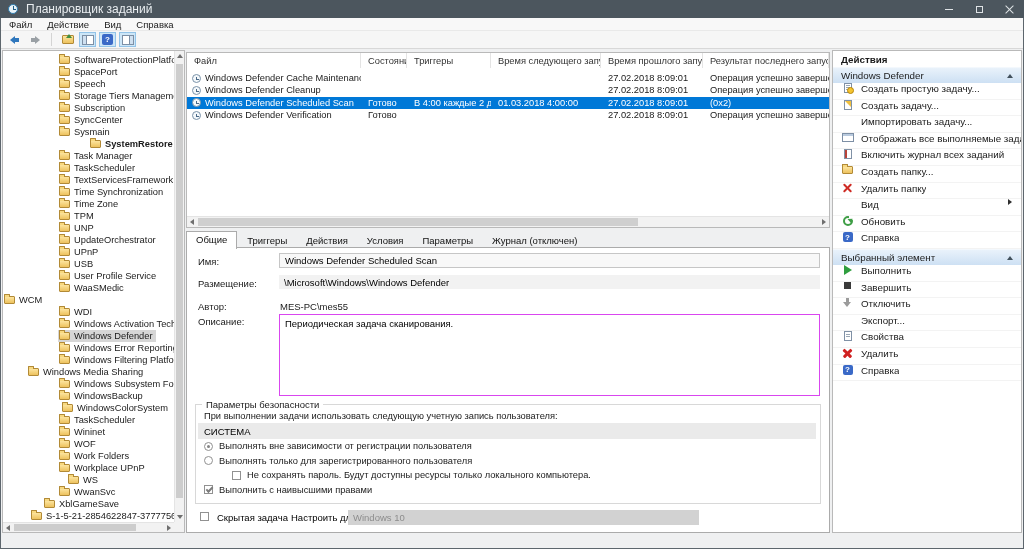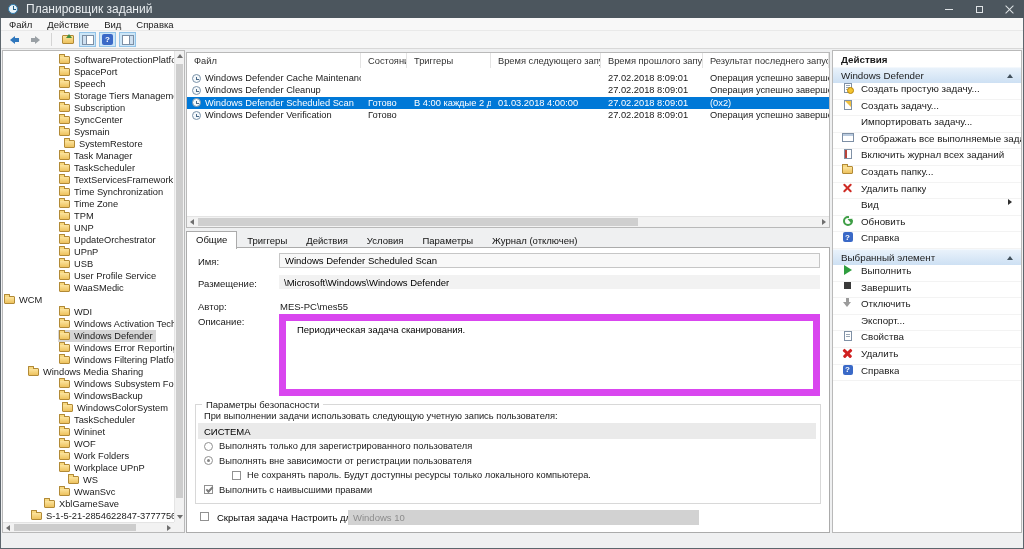--- a/index.html
+++ b/index.html
@@ -102,22 +102,22 @@
   .tab { font-size:9.5px; color:#111; padding:2px 9px 2px; margin-right:1px; }
   .tab.active { background:#fff; border:1px solid #ababab; border-bottom:none; padding-bottom:4px; margin-bottom:-1px; }
   .details { position:absolute; left:186px; top:247px; width:644px; height:286px; background:#fff;
              border:1px solid #ababab; z-index:2; }
   .lbl { position:absolute; left:11px; font-size:9.5px; color:#1a1a1a; }
   .val { position:absolute; font-size:9.5px; color:#1a1a1a; }
   .input-name { position:absolute; left:92px; top:5px; width:541px; height:15px; border:1px solid #c6c6c6;
                 background:#f8f8f8; font-size:9.5px; display:flex; align-items:center; padding:0 5px; }
   .loc-strip { position:absolute; left:92px; top:27px; width:541px; height:14px; background:#f2f2f2;
                font-size:9.5px; display:flex; align-items:center; padding:0 5px; }
-  .desc-box { position:absolute; left:92px; top:66px; width:541px; height:82px; border:7px solid #d946ef;
-              background:#fff; font-size:9.5px; padding:3px 11px; }
+  .desc-box { position:absolute; left:92px; top:66px; width:541px; height:82px; border:1px solid #d946ef;
+              background:#fff; font-size:9.5px; padding:3px 5px; }
   .secbox { position:absolute; left:8px; top:156px; width:626px; height:100px; border:1px solid #d8d8d8; }
   .secbox-legend { position:absolute; top:-6px; left:6px; background:#fff; padding:0 4px; font-size:9.5px; color:#1a1a1a; }
   .acct-line { position:absolute; left:8px; top:6px; font-size:9.3px; color:#1a1a1a; }
   .system-bar { position:absolute; left:2px; top:18px; width:618px; height:16px; background:#eaeaea;
                 font-size:9.5px; display:flex; align-items:center; padding-left:6px; }
   .sec-options { position:absolute; left:8px; top:34px; right:6px; }
   .sec-opt { height:14.5px; display:flex; align-items:center; gap:6px; white-space:nowrap; }
   .sec-opt.indent { margin-left:28px; }
   .opt-label { font-size:9.3px; color:#1a1a1a; }
   .ctrl-radio { width:9px; height:9px; border:1px solid #919191; border-radius:50%; background:#fff; position:relative; flex:0 0 9px; }
@@ -278,21 +278,21 @@
             <span class="folder-glyph"></span>
             <span class="tree-label">SyncCenter</span>
           </span>
         </div>
         <div class="tree-row" style="padding-left: 55px;">
           <span class="tree-node">
             <span class="folder-glyph"></span>
             <span class="tree-label">Sysmain</span>
           </span>
         </div>
-        <div class="tree-row" style="padding-left: 60px;">
+        <div class="tree-row" style="padding-left: 86px; font-weight: bold;">
           <span class="tree-node">
             <span class="folder-glyph"></span>
             <span class="tree-label">SystemRestore</span>
           </span>
         </div>
         <div class="tree-row" style="padding-left: 55px;">
           <span class="tree-node">
             <span class="folder-glyph"></span>
             <span class="tree-label">Task Manager</span>
           </span>
@@ -583,26 +583,26 @@
     <span class="val" style="left:93px; top:53px;">MES-PC\mes55</span>
     <span class="lbl" style="top:68px;">Описание:</span>
     <div class="desc-box">Периодическая задача сканирования.</div>
 
     <div class="secbox">
       <span class="secbox-legend">Параметры безопасности</span>
       <span class="acct-line">При выполнении задачи использовать следующую учетную запись пользователя:</span>
       <div class="system-bar">СИСТЕМА</div>
       <div class="sec-options" id="security-options">
           <div class="sec-opt">
+            <span class="ctrl-radio checked"></span>
+            <span class="opt-label">Выполнять вне зависимости от регистрации пользователя</span>
+          </div>
+          <div class="sec-opt">
             <span class="ctrl-radio"></span>
             <span class="opt-label">Выполнять только для зарегистрированного пользователя</span>
-          </div>
-          <div class="sec-opt">
-            <span class="ctrl-radio checked"></span>
-            <span class="opt-label">Выполнять вне зависимости от регистрации пользователя</span>
           </div>
           <div class="sec-opt indent">
             <span class="ctrl-check"></span>
             <span class="opt-label">Не сохранять пароль. Будут доступны ресурсы только локального компьютера.</span>
           </div>
           <div class="sec-opt">
             <span class="ctrl-check checked"></span>
             <span class="opt-label">Выполнить с наивысшими правами</span>
           </div>
         </div>

